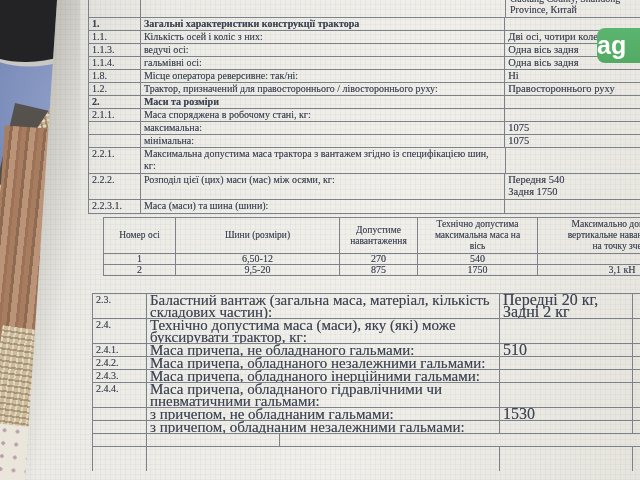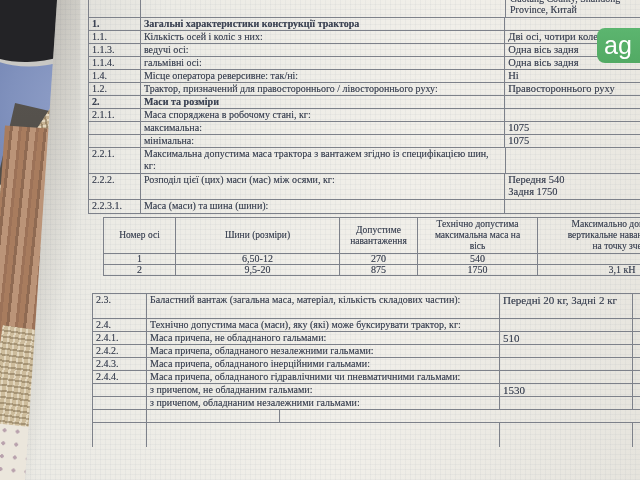--- a/index.html
+++ b/index.html
@@ -85,38 +85,38 @@
   #axle .tcell{text-align:center;font-size:10px;line-height:10px;border-right:1px solid var(--line)}
   #axle .c1{width:72px}
   #axle .c2{width:164px}
   #axle .c3{width:78px}
   #axle .c4{width:120px}
   #axle .c5{width:168px;border-right:none}
 
   
   #table2{left:92px;top:293px;width:548px}
   #table2 .num{width:54px;border-right:1px solid var(--line)}
-  #table2 .label{width:353px;border-right:1px solid var(--line);font-size:10px}
-  #table2 .value{width:133px;border-right:1px solid var(--line);font-size:11px}
+  #table2 .label{width:353px;border-right:1px solid var(--line);font-size:15px}
+  #table2 .value{width:133px;border-right:1px solid var(--line);font-size:16px}
 
   
   .country-cell{position:absolute;left:505px;top:-8px;width:135px;height:25px;
     border-left:1px solid var(--line);padding:1px 4px;font-size:10px;line-height:11px;
     overflow:hidden;text-shadow:0 0 .5px rgba(61,68,84,.55);}
   .vline{position:absolute;top:0;width:1px;height:17px;background:var(--line)}
   .vline.v1{left:88px}
   .vline.v2{left:140px}
 
   
   .ag-logo{position:absolute;left:597px;top:28px;width:50px;height:35px;
     background:linear-gradient(180deg,#5cb56f,#52aa64);
     border-radius:8px 0 0 8px;
     display:flex;align-items:center;}
   .ag-logo .ag-text{font-family:"Liberation Sans","DejaVu Sans",sans-serif;
-    font-weight:normal;font-size:25px;color:#ffffff;padding-left:7px;letter-spacing:0;}
+    font-weight:bold;font-size:25px;color:#ffffff;letter-spacing:0;}
 </style>
 </head>
 <body>
 
 <div class="bg bg-blue"></div>
 <div class="bg bg-black-object"></div>
 <div class="bg bg-slate"></div>
 <div class="bg bg-weave"></div>
 <div class="bg bg-wood"></div>
 <div class="bg bg-basket"></div>
@@ -144,21 +144,21 @@
         <div class="tcell num">1.1.3.</div>
         <div class="tcell label">ведучі осі:</div>
         <div class="tcell value">Одна вісь задня</div>
       </div>
       <div class="trow">
         <div class="tcell num">1.1.4.</div>
         <div class="tcell label">гальмівні осі:</div>
         <div class="tcell value">Одна вісь задня</div>
       </div>
       <div class="trow">
-        <div class="tcell num">1.4.</div>
+        <div class="tcell num">1.8.</div>
         <div class="tcell label">Місце оператора реверсивне: так/ні:</div>
         <div class="tcell value">Ні</div>
       </div>
       <div class="trow">
         <div class="tcell num">1.2.</div>
         <div class="tcell label">Трактор, призначений для правостороннього / лівостороннього руху:</div>
         <div class="tcell value">Правостороннього руху</div>
       </div>
       <div class="trow bold">
         <div class="tcell num">2.</div>

